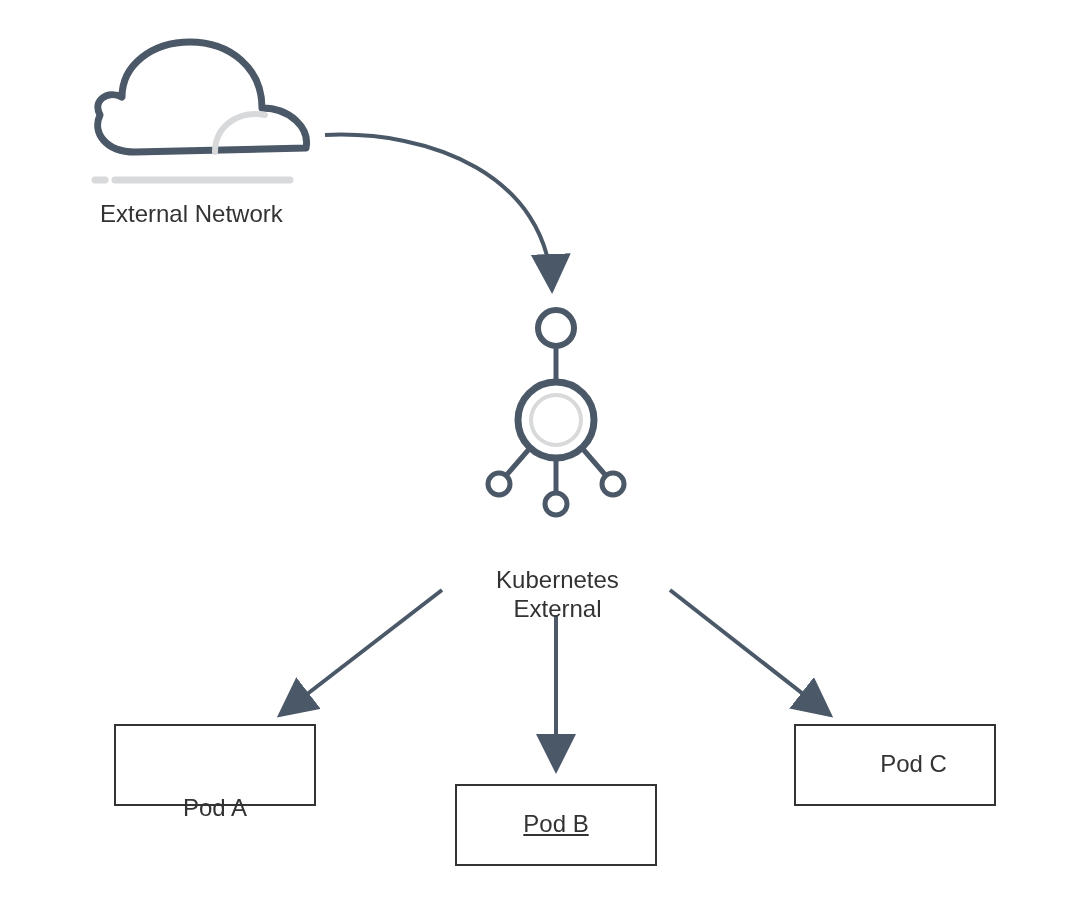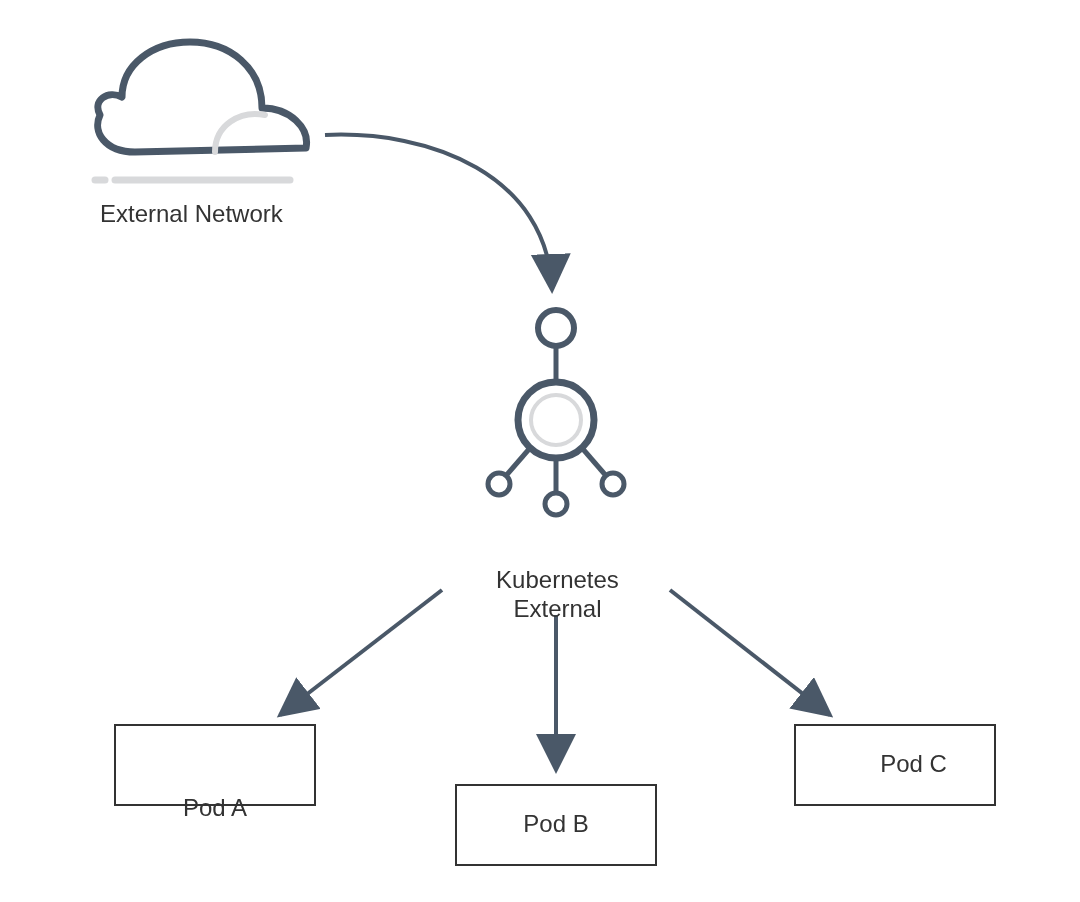--- a/index.html
+++ b/index.html
@@ -97,17 +97,17 @@
 
   <div class="label" style="left:100px; top:200px;">External Network</div>
 
   <div class="label label-multi" style="left:490px; top:530px; width:135px;margin-top:36px;">
     <div>Kubernetes</div>
     <div>External</div>
   </div>
 
   <div class="label" style="left:115px; top:794px; width:200px;">Pod A</div>
 
-  <div class="label" style="left:456px; top:810px; width:200px;">Pod B</div>
+  <div class="label" style="left:456px; top:810px; width:200px;text-decoration:underline;">Pod B</div>
 
   <div class="label" style="left:795px; top:750px; width:237px;">Pod C</div>
 
 </div>
 
 </body></html>

